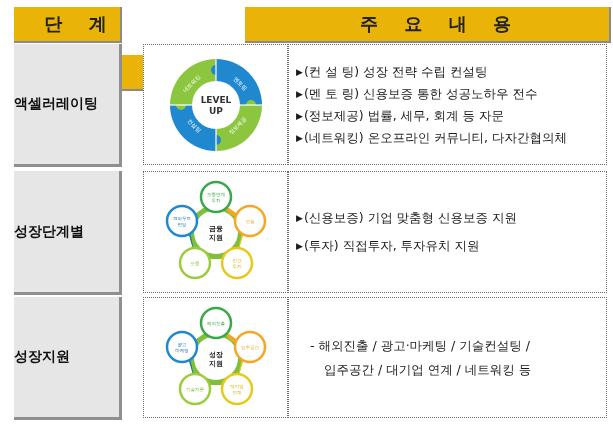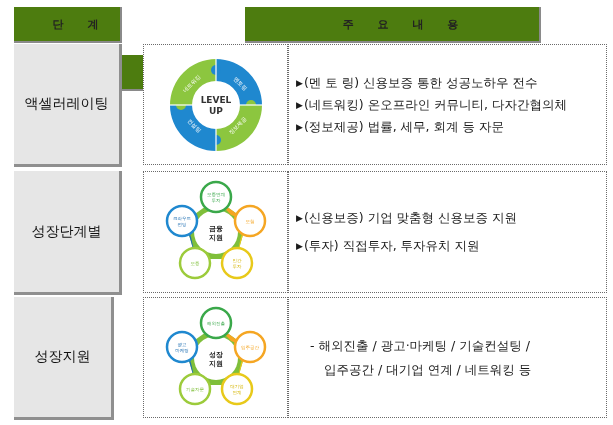--- a/index.html
+++ b/index.html
@@ -1,45 +1,45 @@
 <!DOCTYPE html>
 <html><head>
 <meta charset="utf-8">
 <style>
   html, body { margin: 0; padding: 0; background: #ffffff; }
   body { width: 613px; height: 425px; position: relative; overflow: hidden;
          font-family: "DejaVu Sans", "Liberation Sans", sans-serif; color: #111; }
   .cell { position: absolute; box-sizing: border-box; }
-  .hdr { background: #4d7c0f; border-right: 2px solid #8a8a8a; border-bottom: 2px solid #8a8a8a;
+  .hdr { background: #eab308; border-right: 2px solid #8a8a8a; border-bottom: 2px solid #8a8a8a;
          display: flex; align-items: center; justify-content: center;
-         font-size: 11px; font-weight: bold; letter-spacing: 10px; color: #222; padding-left: 17px; }
+         font-size: 18px; font-weight: bold; letter-spacing: 10px; color: #222; padding-left: 17px; }
   .hdr span { margin-right: -10px; }
   .stage { background: #e6e6e6; border-right: 3px solid #8f8f8f; border-bottom: 3px solid #8f8f8f;
-           display: flex; align-items: center; justify-content: center;
-           font-size: 14px; font-weight: normal; color: #111; }
+           display: flex; align-items: center; justify-content: flex-start;
+           font-size: 14px; font-weight: bold; color: #111; }
   .dot { background: #fff; border: 1px dotted #6a6a6a; }
   .ov { display: flex; align-items: center; justify-content: center; }
   .content { padding-left: 7px; display: flex; flex-direction: column; justify-content: center;
              font-size: 12.5px; line-height: 22px; color: #1a1a1a; }
   .bullet { white-space: nowrap; }
   .tri { display: inline-block; font-size: 9px; margin-right: 1px; vertical-align: 1px; }
   .sub { padding-left: 14px; white-space: nowrap; }
   .sub2 { padding-left: 28px; white-space: nowrap; }
   svg text { font-family: "DejaVu Sans", sans-serif; }
 </style>
 </head>
 <body>
 
 <div class="cell hdr" style="left:14px;top:7px;width:108px;height:36px;">
   <span>단 계</span>
 </div>
 <div class="cell hdr" style="left:122px;top:7px;width:123px;height:36px;margin-top:48px;">
   <span>개 요</span>
 </div>
-<div class="cell hdr" style="left:245px;top:7px;width:296px;height:36px;">
+<div class="cell hdr" style="left:245px;top:7px;width:366px;height:36px;">
   <span>주 요 내 용</span>
 </div>
 
 <div class="cell stage" style="left:14px;top:44px;width:108px;height:123px;">
   <span>액셀러레이팅</span>
 </div>
 <div class="cell dot ov" style="left:143px;top:44px;width:145px;height:121px;">
   <svg width="100" height="100" viewBox="0 0 100 100">
 
     <path d="M50 4 A46 46 0 0 0 4 50 L26 50 A24 24 0 0 1 50 26 Z" fill="#8cc63f"></path>
@@ -61,23 +61,24 @@
     <circle cx="50" cy="50" r="23" fill="#fff"></circle>
     <text x="50" y="48" text-anchor="middle" font-size="9" font-weight="bold" fill="#333">LEVEL</text>
     <text x="50" y="59" text-anchor="middle" font-size="9" font-weight="bold" fill="#333">UP</text>
     <text x="27" y="30" text-anchor="middle" font-size="5.5" fill="#fff" transform="rotate(-45 27 30)">네트워킹</text>
     <text x="73" y="30" text-anchor="middle" font-size="5.5" fill="#fff" transform="rotate(45 73 30)">멘토링</text>
     <text x="73" y="72" text-anchor="middle" font-size="5.5" fill="#fff" transform="rotate(-45 73 72)">정보제공</text>
     <text x="27" y="72" text-anchor="middle" font-size="5.5" fill="#fff" transform="rotate(45 27 72)">컨설팅</text>
   </svg>
 </div>
 <div class="cell dot content" style="left:288px;top:44px;width:319px;height:121px;">
+  <div class="bullet"><span class="tri">▶</span><span>(컨 설 팅) 성장 전략 수립 컨설팅</span></div>
   <div class="bullet"><span class="tri">▶</span><span>(멘 토 링) 신용보증 통한 성공노하우 전수</span></div>
+  <div class="bullet"><span class="tri">▶</span><span>(정보제공) 법률, 세무, 회계 등 자문</span></div>
   <div class="bullet"><span class="tri">▶</span><span>(네트워킹) 온오프라인 커뮤니티, 다자간협의체</span></div>
-  <div class="bullet"><span class="tri">▶</span><span>(정보제공) 법률, 세무, 회계 등 자문</span></div>
 </div>
 
 <div class="cell stage" style="left:14px;top:171px;width:108px;height:124px;">
   <span>성장단계별</span>
 </div>
 <div class="cell dot ov" style="left:143px;top:171px;width:145px;height:122px;text-decoration:underline;">
   <svg width="110" height="110" viewBox="0 0 110 110">
     <polygon points="55,22 86,44 75,82 35,82 24,44" fill="#7fbf3a"></polygon>
     <path d="M55 22 L86 44 L70 38 Z" fill="#f5a623"></path>
     <path d="M86 44 L75 82 L80 60 Z" fill="#e8c91a"></path>
@@ -98,21 +99,21 @@
     <text x="34" y="88" text-anchor="middle" font-size="4.5" fill="#7fbf3a">보증</text>
     <text x="21" y="43" text-anchor="middle" font-size="4.5" fill="#1f6fb2">크라우드</text>
     <text x="21" y="49" text-anchor="middle" font-size="4.5" fill="#1f6fb2">펀딩</text>
   </svg>
 </div>
 <div class="cell dot content" style="left:288px;top:171px;width:319px;height:122px;line-height:28px;">
   <div class="bullet"><span class="tri">▶</span><span>(신용보증) 기업 맞춤형 신용보증 지원</span></div>
   <div class="bullet"><span class="tri">▶</span><span>(투자) 직접투자, 투자유치 지원</span></div>
 </div>
 
-<div class="cell stage" style="left:14px;top:297px;width:100px;height:123px;">
+<div class="cell stage" style="left:14px;top:297px;width:108px;height:123px;">
   <span>성장지원</span>
 </div>
 <div class="cell dot ov" style="left:143px;top:297px;width:145px;height:121px;align-items:center;">
   <svg width="110" height="110" viewBox="0 0 110 110">
     <polygon points="55,22 86,44 75,82 35,82 24,44" fill="#7fbf3a"></polygon>
     <path d="M55 22 L86 44 L70 38 Z" fill="#f5a623"></path>
     <path d="M86 44 L75 82 L80 60 Z" fill="#e8c91a"></path>
     <path d="M24 44 L35 82 L30 60 Z" fill="#1f6fb2"></path>
     <circle cx="55" cy="55" r="22" fill="#fff"></circle>
     <circle cx="55" cy="20" r="15" fill="#fff" stroke="#3aa84a" stroke-width="2.5"></circle>

